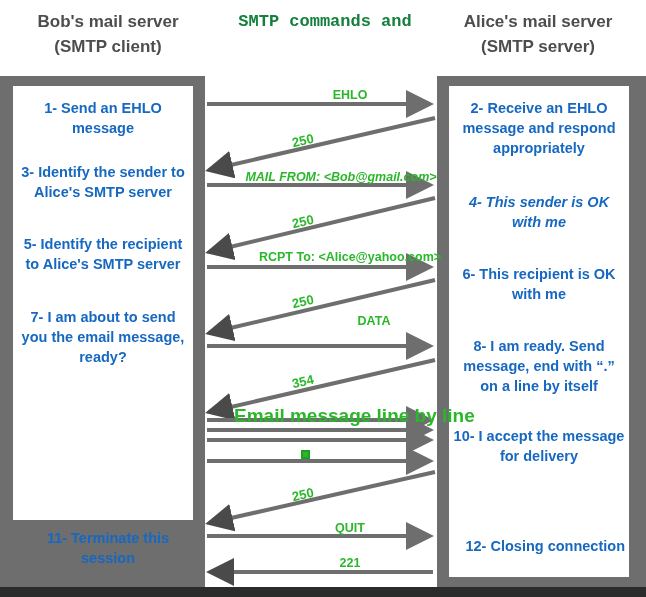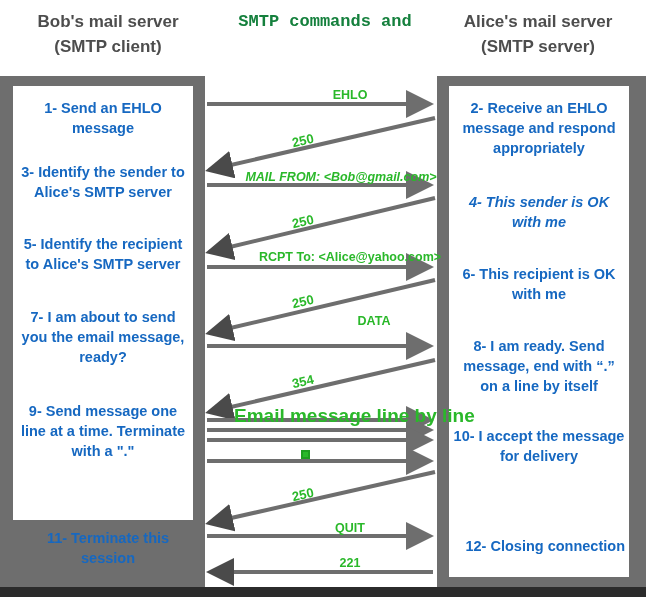--- a/index.html
+++ b/index.html
@@ -76,21 +76,20 @@
 <div id="frame"></div>
 <div id="channel"></div>
 <div id="bottombar"></div>
 
 <div class="panel" id="panel-left">
   <div class="step" style="top:12px;">1- Send an EHLO message</div>
   <div class="step" style="top:76px;">3- Identify the sender to Alice's SMTP server</div>
   <div class="step" style="top:148px;">5- Identify
 the recipient to Alice's SMTP server</div>
   <div class="step" style="top:221px;">7- I am about to send you the email message, ready?</div>
-  <div class="step" style="top:315px;">9- Send message one line at a time. Terminate with a "."</div>
   <div class="step" style="top:442px;padding-left:14px;">11- Terminate this session</div>
 </div>
 
 <div class="panel" id="panel-right">
   <div class="step" style="top:12px;">2- Receive an EHLO message and respond appropriately</div>
   <div class="step" style="top:106px;font-style:italic;">4- This sender is OK with me</div>
   <div class="step" style="top:178px;">6- This recipient is OK with me</div>
   <div class="step" style="top:250px;">8-  I am ready. Send message, end with “.” on a line by itself</div>
   <div class="step" style="top:340px;">10-  I accept the message for delivery</div>
   <div class="step" style="top:450px;text-align:right;">12-  Closing connection</div>

